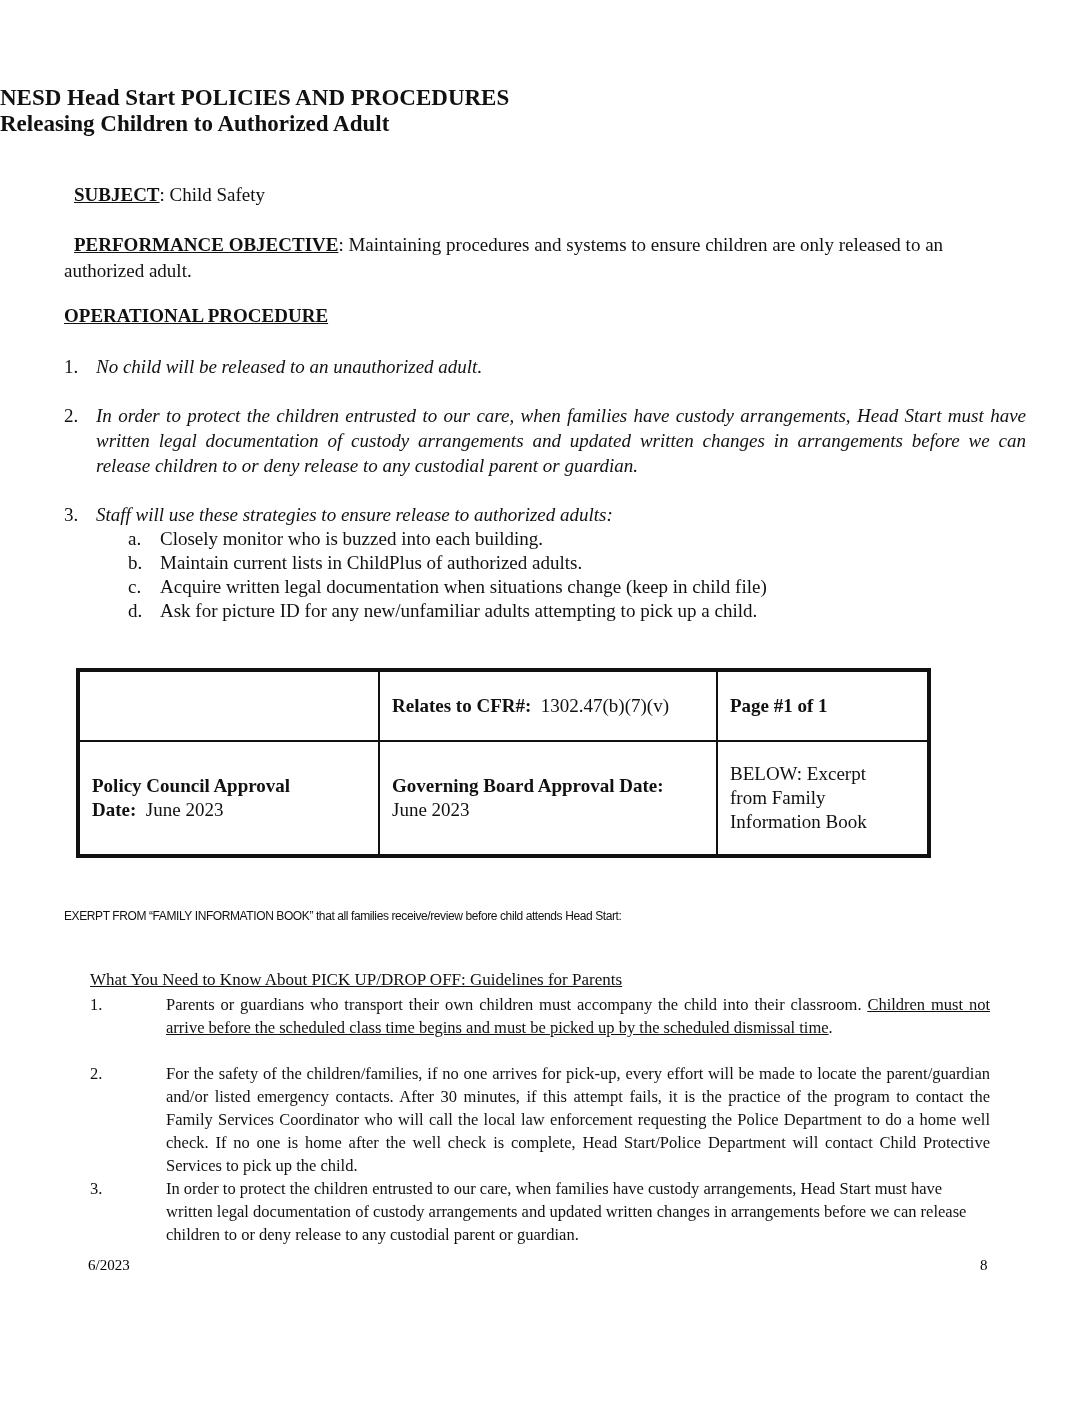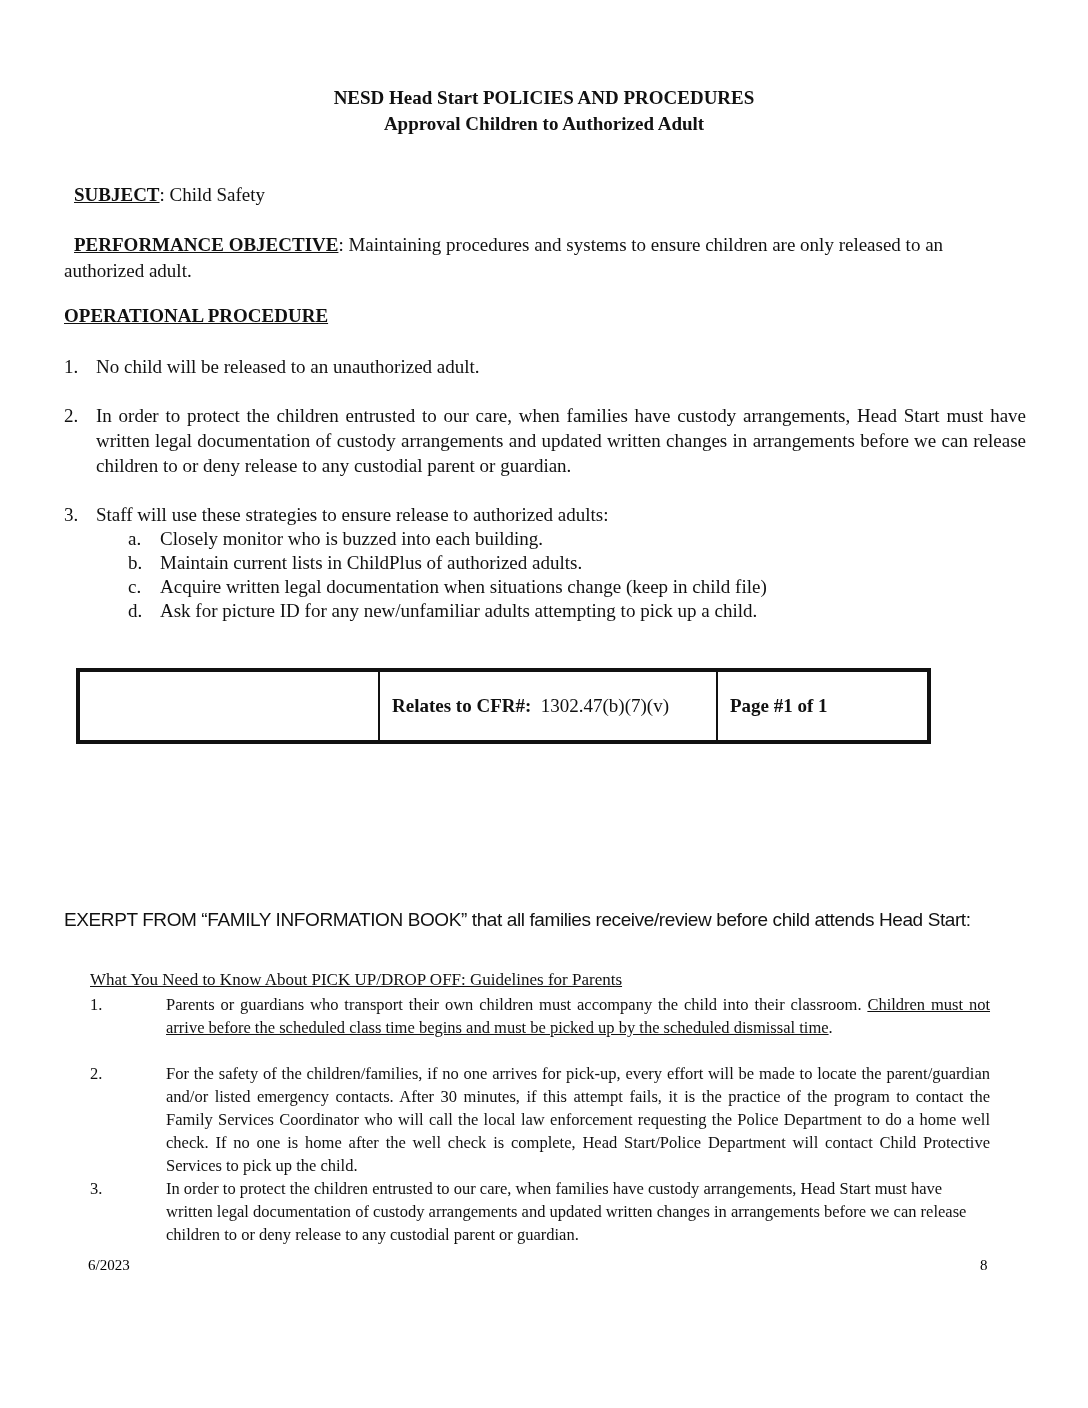--- a/index.html
+++ b/index.html
@@ -1,48 +1,48 @@
 <!DOCTYPE html>
 <html><head>
 <meta charset="utf-8">
 <style>
   html, body { margin: 0; padding: 0; background: #ffffff; }
   body { width: 1088px; height: 1408px; position: relative; overflow: hidden;
          font-family: "Liberation Serif", serif; color: #111; }
   .abs { position: absolute; }
-  .title { left: 0; width: 1088px; text-align: center; font-weight: bold; font-size: 19px; line-height: 26px; }
+  .title { left: 0; width: 1088px; font-weight: bold; font-size: 23px; line-height: 26px; }
   .t1 { top: 85px; }
   .t2 { top: 111px; }
   .para { left: 64px; width: 962px; font-size: 19px; line-height: 26px; }
   .lbl { font-weight: bold; text-decoration: underline; margin-left: 10px; }
   .heading { left: 64px; top: 305px; font-size: 19px; font-weight: bold; text-decoration: underline; }
   .li { left: 64px; width: 962px; font-size: 19px; line-height: 25px; display: flex; }
   .li .num { width: 32px; flex: none; }
-  .li .txt { flex: 1; text-align: justify; }
+  .li .txt { flex: 1; text-align: justify; font-style: italic; }
   .sub { left: 128px; font-size: 19px; line-height: 24px; display: flex; }
   .sub .num { width: 32px; flex: none; }
   table.info { position: absolute; left: 76px; top: 668px; width: 855px; border-collapse: collapse;
                border: 4px solid #111; font-size: 19px; }
   table.info td { border: 2px solid #111; padding: 4px 12px; vertical-align: middle; line-height: 24px; }
   table.info tr.r1 td { height: 60px; margin-left: 40px; }
   table.info tr.r2 td { height: 104px; }
   .b { font-weight: bold; }
-  .excerpt { left: 64px; top: 909px; font-family: "Liberation Sans", sans-serif; font-size: 19px; letter-spacing: -0.4px; }
+  .excerpt { left: 64px; top: 909px; font-family: "Liberation Sans", sans-serif; font-size: 12px; letter-spacing: -0.4px; }
   .guide-h { left: 90px; top: 970px; font-size: 17px; font-weight: normal; text-decoration: underline; }
   .gl { left: 90px; width: 900px; font-size: 16.5px; line-height: 23px; display: flex; }
   .gl .num { width: 28px; flex: none; }
   .gl .txt { flex: 1; text-align: justify; margin-left: 48px; }
   .u { text-decoration: underline; }
   .footer { top: 1257px; font-size: 15px; color: #000000; }
 </style>
 </head>
 <body>
 
 <div class="abs title t1">NESD Head Start POLICIES AND PROCEDURES</div>
-<div class="abs title t2">Approval Children to Authorized Adult</div>
+<div class="abs title t2">Releasing Children to Authorized Adult</div>
 
 <div class="abs para" style="top:182px;">
   <span class="lbl">SUBJECT</span><span>: Child Safety</span>
 </div>
 
 <div class="abs para" style="top:232px;">
   <span class="lbl">PERFORMANCE OBJECTIVE</span><span>: Maintaining procedures and systems to ensure children are only released to an authorized adult.</span>
 </div>
 
 <div class="abs heading">OPERATIONAL PROCEDURE</div>
@@ -82,20 +82,34 @@
       <tr class="r1">
     <td style="width:274px;"></td>
     <td style="width:312px;">
       <span class="b">Relates to CFR#:</span>&nbsp;
       <span>1302.47(b)(7)(v)</span>
     </td>
     <td>
       <span class="b">Page #1 of 1</span>
     </td>
   </tr>
+  <tr class="r2">
+    <td>
+      <div class="b">Policy Council Approval</div>
+      <div><span class="b">Date:</span>&nbsp;
+      <span>June 2023</span></div>
+    </td>
+    <td>
+      <div class="b">Governing Board Approval Date:</div>
+      <div>June 2023</div>
+    </td>
+    <td>
+      <div style="width:170px;">BELOW: Excerpt from Family Information Book</div>
+    </td>
+  </tr>
 </tbody>
   </table>
 
 <div class="abs excerpt">EXERPT FROM “FAMILY INFORMATION BOOK” that all families receive/review before child attends Head Start:</div>
 
 <div class="abs guide-h">What You Need to Know About PICK UP/DROP OFF:  Guidelines for Parents</div>
 
 <div class="abs gl" style="top:993px;">
   <span class="num">1.</span>
   <span class="txt"><span>Parents or guardians who transport their own children must accompany the child into their classroom. </span><span class="u">Children must not arrive before the scheduled class time begins and must be picked up by the scheduled dismissal time</span><span>.</span></span>

